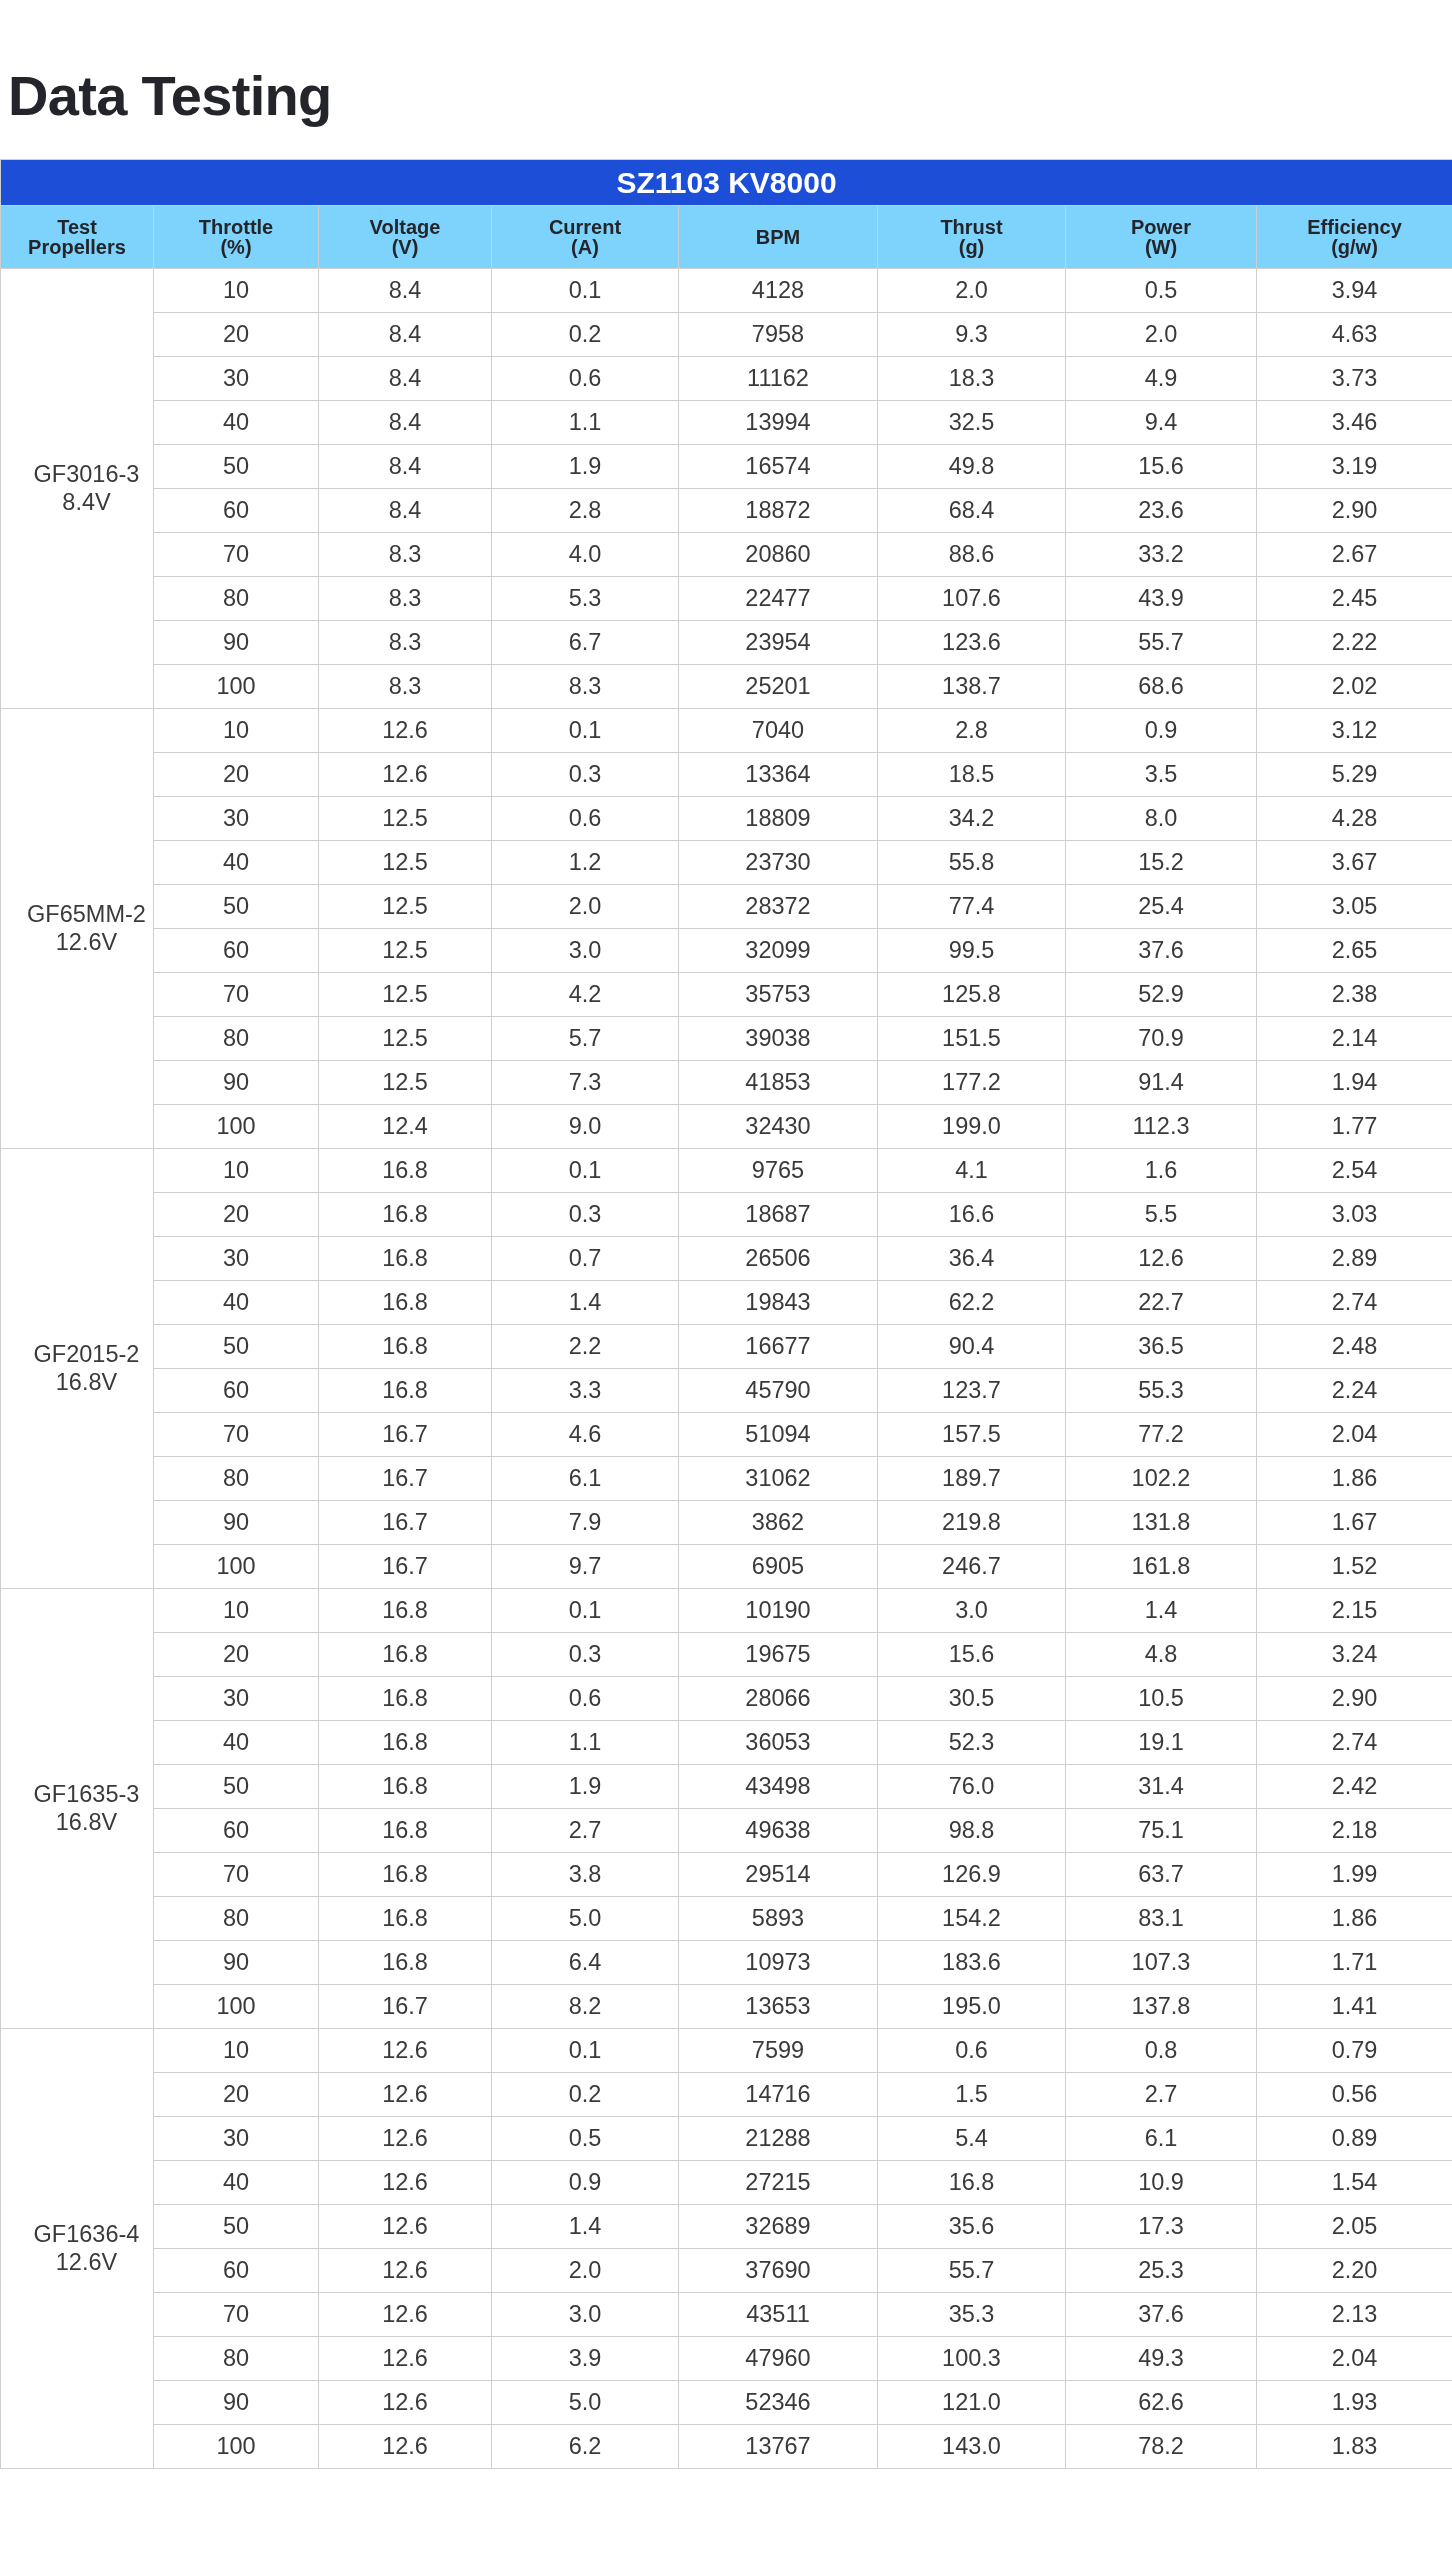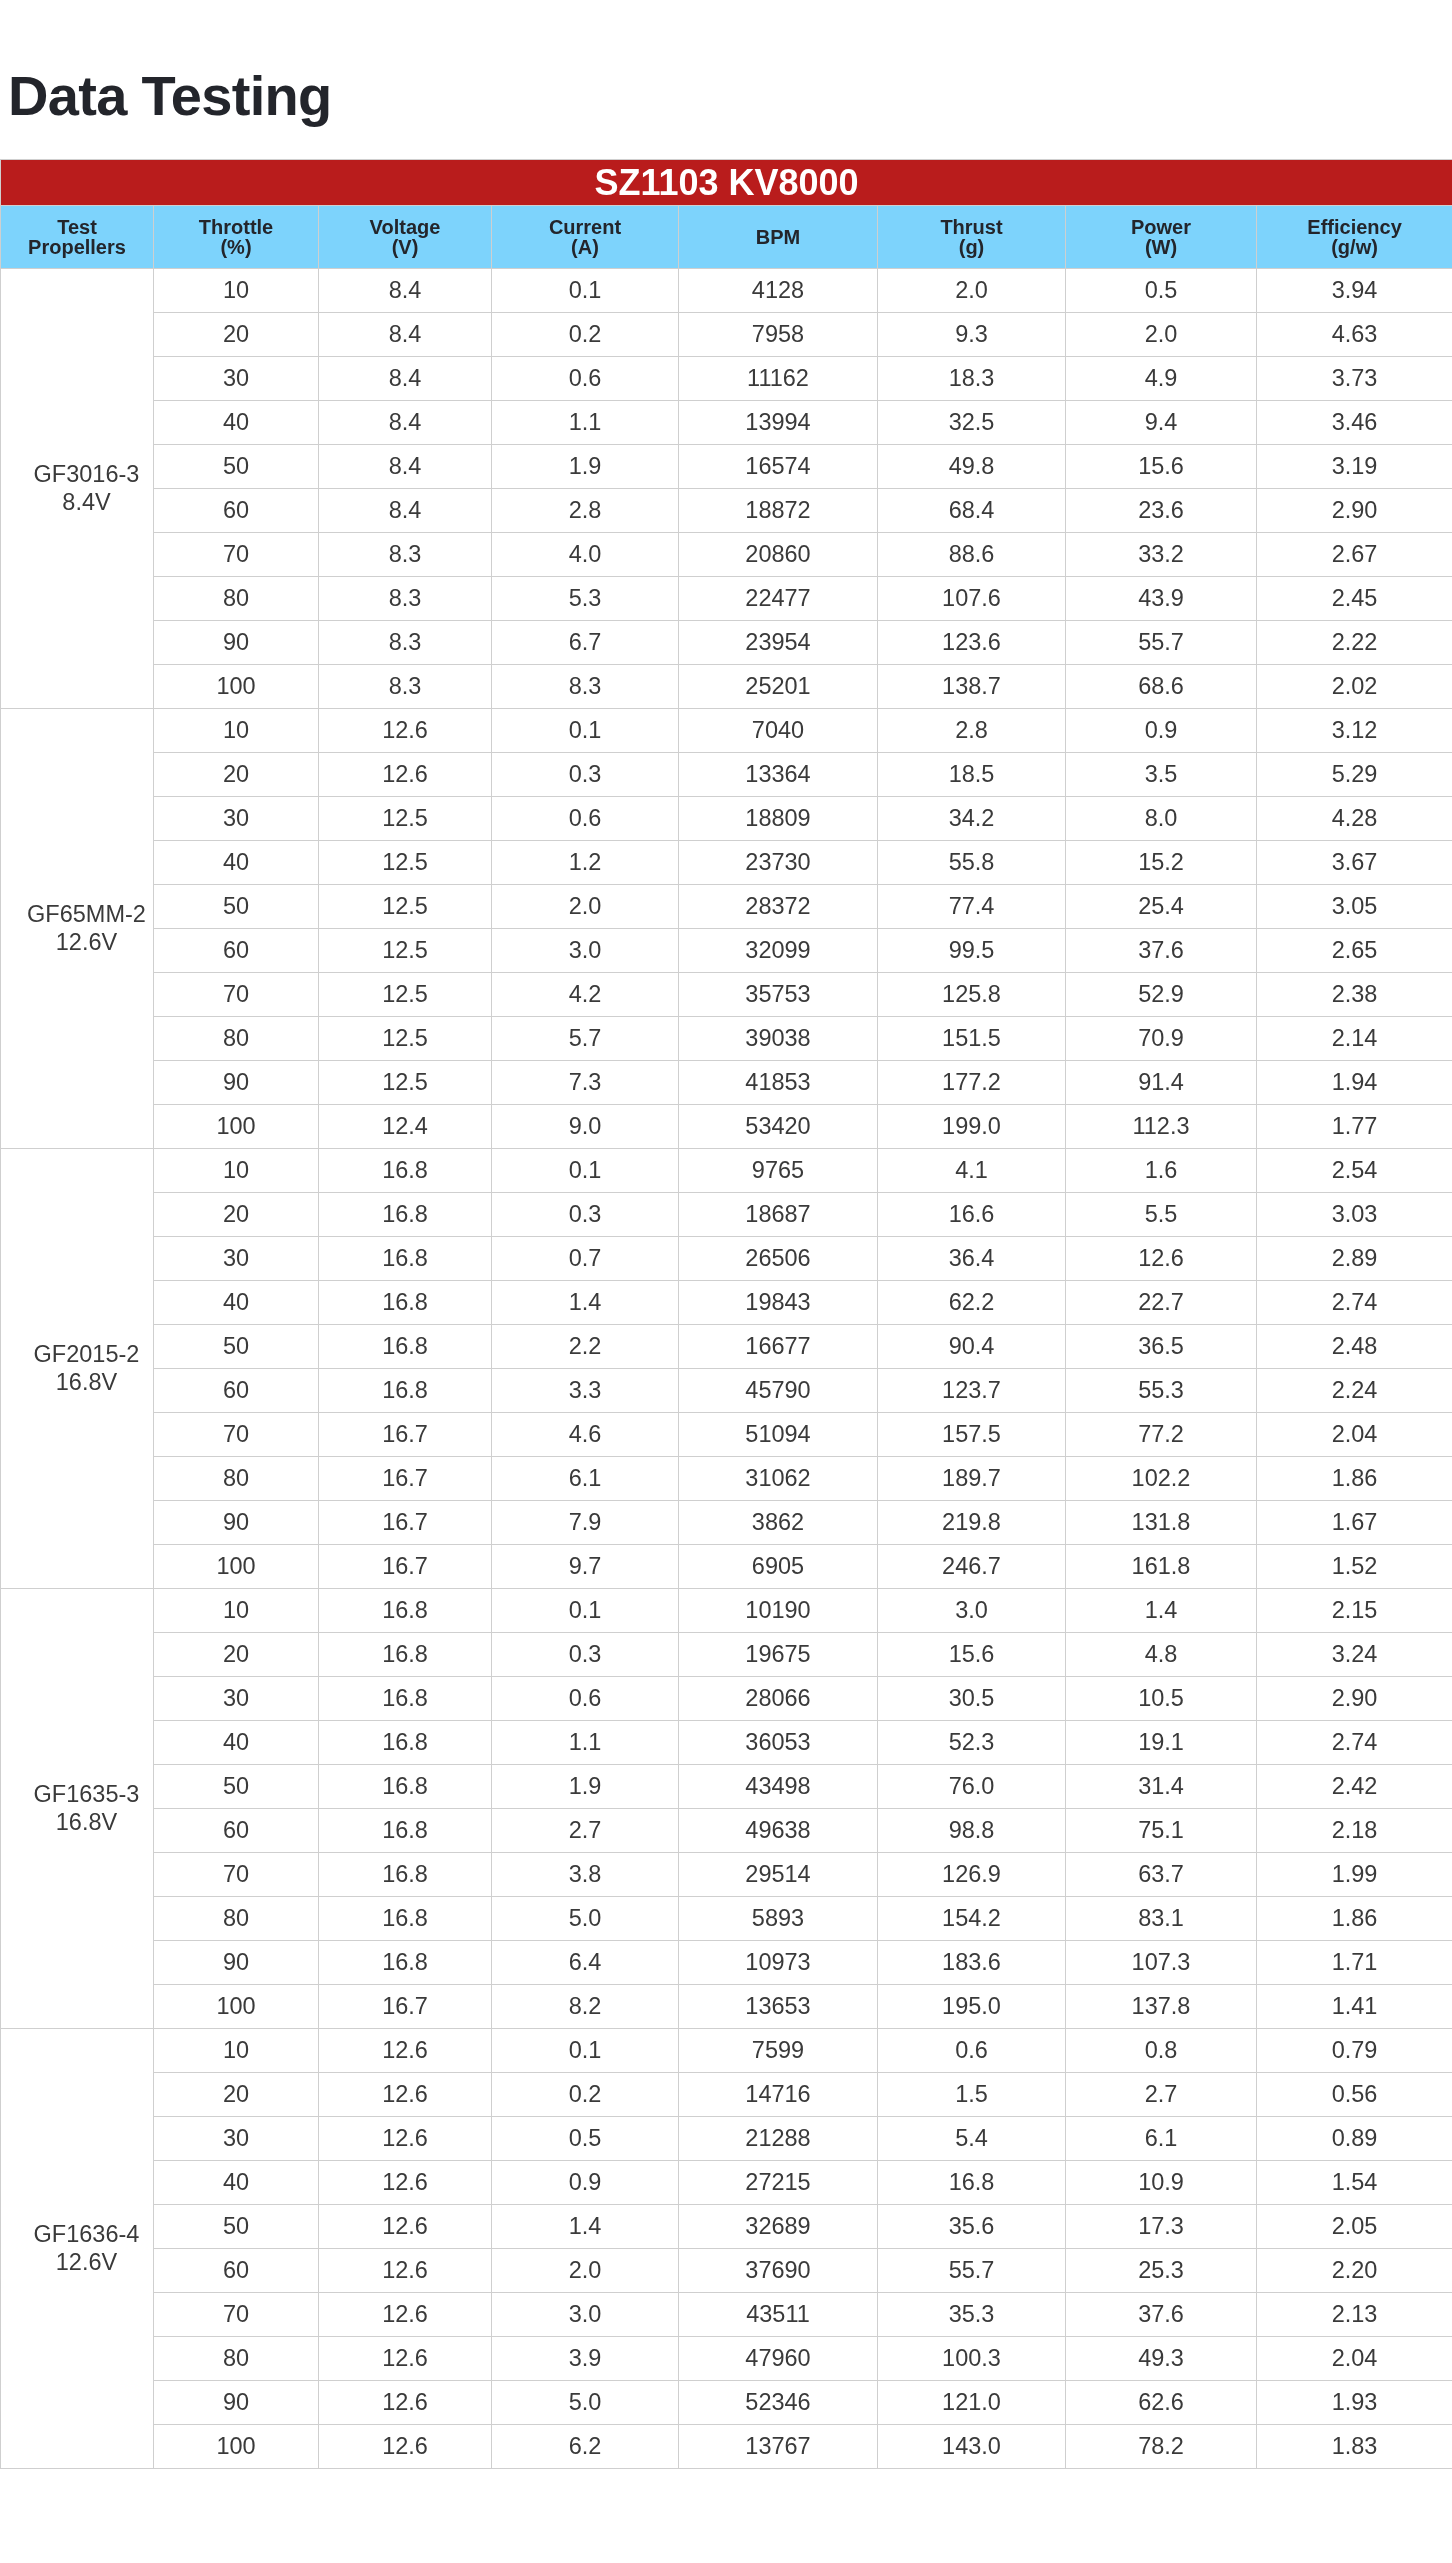--- a/index.html
+++ b/index.html
@@ -3,21 +3,21 @@
 <meta charset="utf-8">
 <style>
   html, body { margin: 0; padding: 0; background: #ffffff; }
   body { width: 1452px; height: 2563px; position: relative; overflow: hidden;
          font-family: "Liberation Sans", "DejaVu Sans", sans-serif; color: #23252b; }
   .page-title { position: absolute; left: 0; top: 57px; margin: 8px;
                 font-size: 56px; font-weight: 700; letter-spacing: -0.7px; color: #23252b; line-height: 1.1; }
   table.data { position: absolute; left: 0; top: 159px; width: 1452px;
                border-collapse: collapse; table-layout: fixed; }
   table.data td, table.data th { border: 1.5px solid #cfcfcf; text-align: center; vertical-align: middle; padding: 0; }
-  .band th { background: #b91c1c; color: #ffffff; height: 45px; font-size: 36px; font-weight: 700;
+  .band th { background: #1d4ed8; color: #ffffff; height: 45px; font-size: 30px; font-weight: 700;
              border-color: #23252c; }
   .colhead th { background: #7dd3fc; height: 62px; font-size: 20px; font-weight: 700; line-height: 1.0;
                 color: #23252b; border-bottom: 2.9px solid #cfcfcf; }
   .colhead th span { display: block; }
   tbody td { height: 43px; font-size: 23.5px; color: #3a3a3a; font-weight: 400; }
   td.group { font-size: 23.5px; line-height: 1.15; color: #3a3a3a; }
   td.group span { display: block; padding-left: 19px; }
 </style>
 </head>
 <body>
@@ -250,21 +250,21 @@
         <td>7.3</td>
         <td>41853</td>
         <td>177.2</td>
         <td>91.4</td>
         <td>1.94</td>
       </tr>
       <tr>
         <td>100</td>
         <td>12.4</td>
         <td>9.0</td>
-        <td>53420</td>
+        <td>32430</td>
         <td>199.0</td>
         <td>112.3</td>
         <td>1.77</td>
       </tr>
       <tr>
         <td class="group" rowspan="10">
           <span>GF2015-2</span>
           <span>16.8V</span>
         </td>
         <td>10</td>

